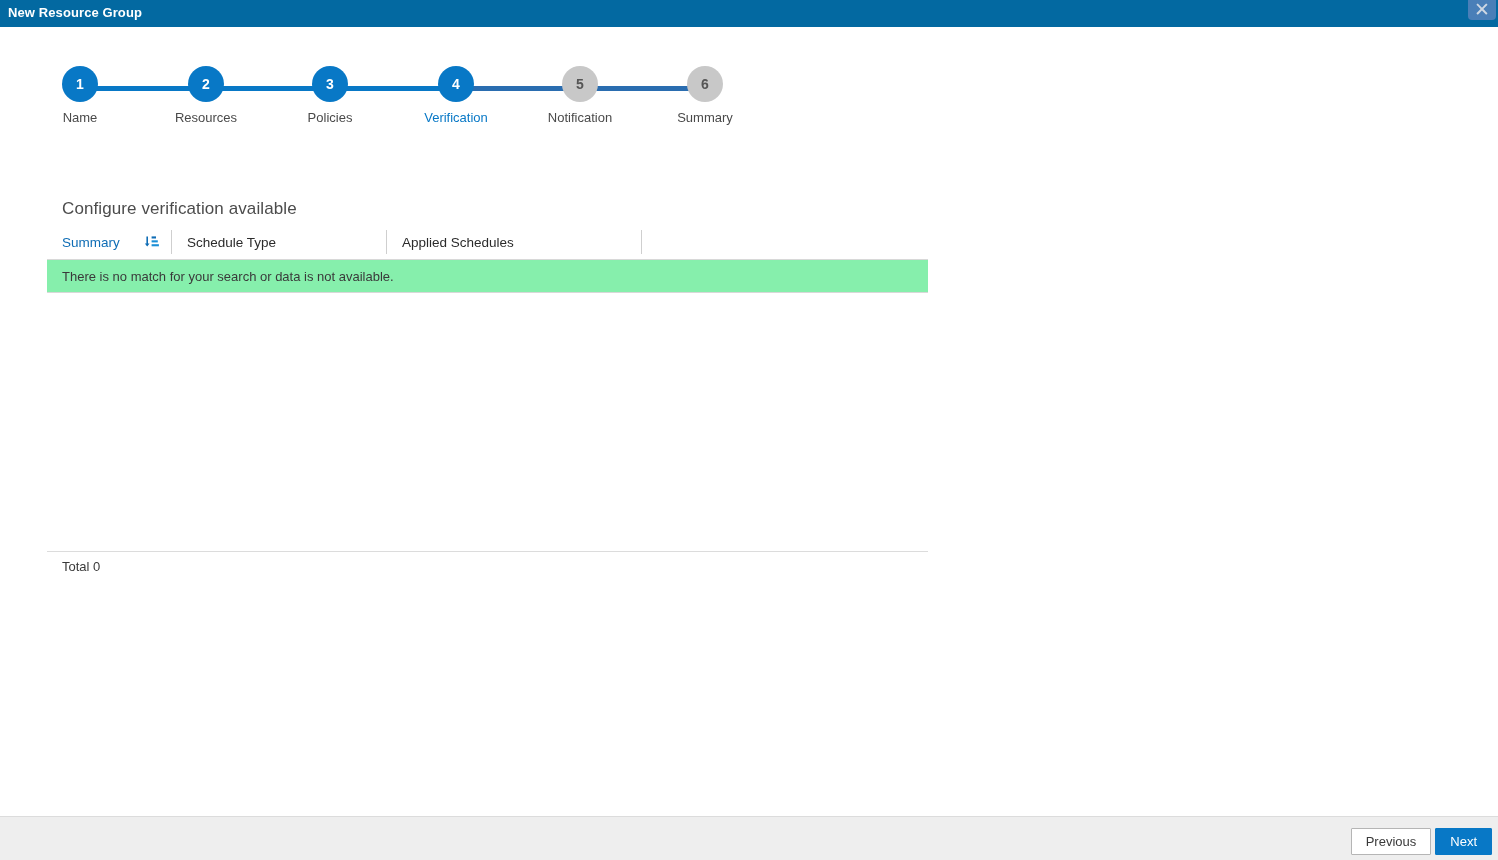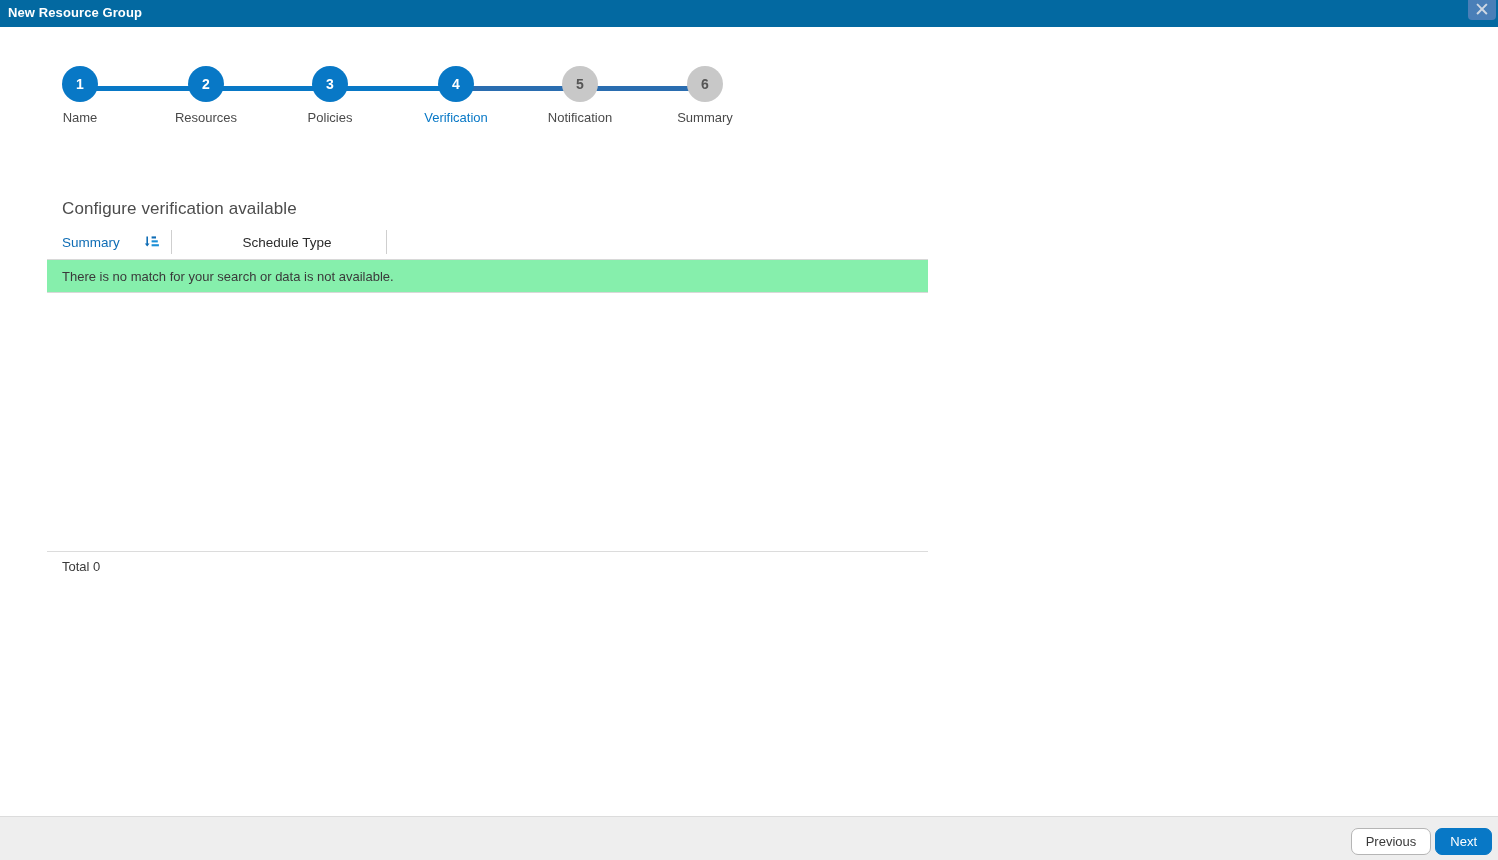--- a/index.html
+++ b/index.html
@@ -153,21 +153,21 @@
   .th.sortable { color: #0f6db5; cursor: pointer; }
   .th-sep {
     position: absolute;
     right: 0;
     top: 5px;
     bottom: 5px;
     width: 1px;
     background: #cfcfcf;
   }
   .th-policy   { width: 125px; justify-content: space-between; padding-right: 13px; }
-  .th-schedule { width: 215px; justify-content: center; }
+  .th-schedule { width: 215px; }
   .th-applied  { width: 255px; }
   .th-config   { width: 285px; }
 
   .sort-icon {
     display: inline-block;
     width: 15px;
     height: 15px;
     position: relative;
   }
   .table-empty {
@@ -216,21 +216,21 @@
   .btn {
     font-family: "Liberation Sans", sans-serif;
     font-size: 13px;
     height: 27px;
     padding: 0 14px;
     box-sizing: border-box;
     cursor: pointer;
     display: flex;
     align-items: center;
     justify-content: center;
-    border-radius: 7px;
+    border-radius: 1px;
   }
   .btn-secondary {
     background: #ffffff;
     border: 1px solid #b5b5b5;
     color: #3a3a3a;
   }
   .btn-primary {
     background: #0878c6;
     border: 1px solid #0878c6;
     color: #ffffff;
@@ -301,20 +301,24 @@
           </svg>
         </span>
         <span class="th-sep"></span>
       </div>
 
       <div class="th th-schedule">
         <span>Schedule Type</span>
         <span class="th-sep"></span>
       </div>
 
+      <div class="th th-applied">
+        <span>Applied Schedules</span>
+        <span class="th-sep"></span>
+      </div>
 
 
     </div>
 
     <div class="table-empty">There is no match for your search or data is not available.</div>
   </div>
 
   <div class="total-row">
     <span>Total 0</span>
   </div>

